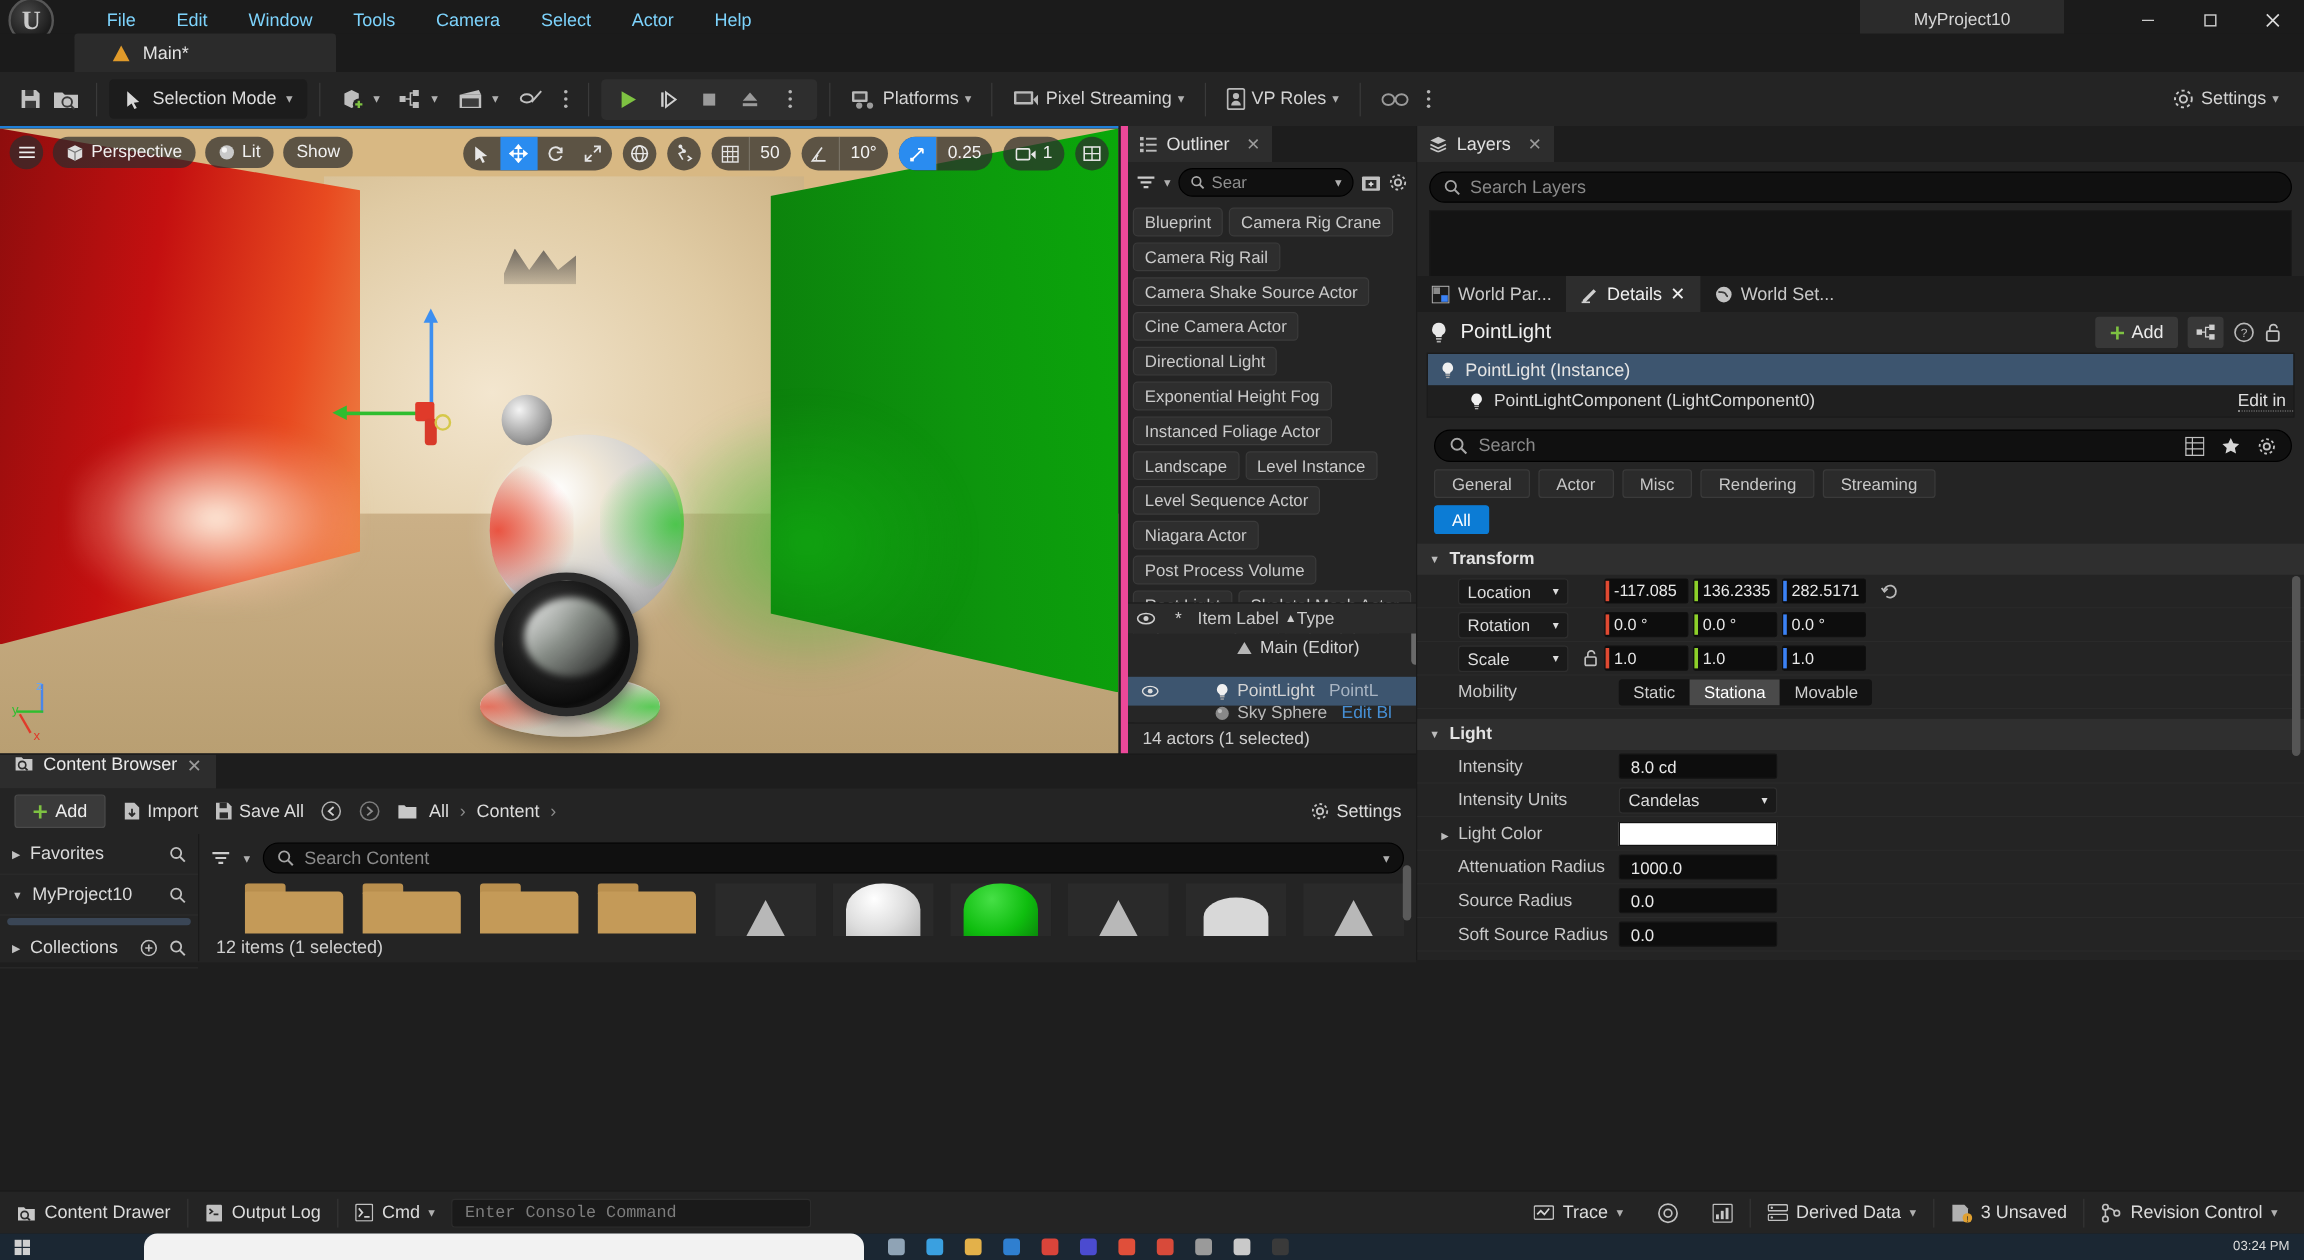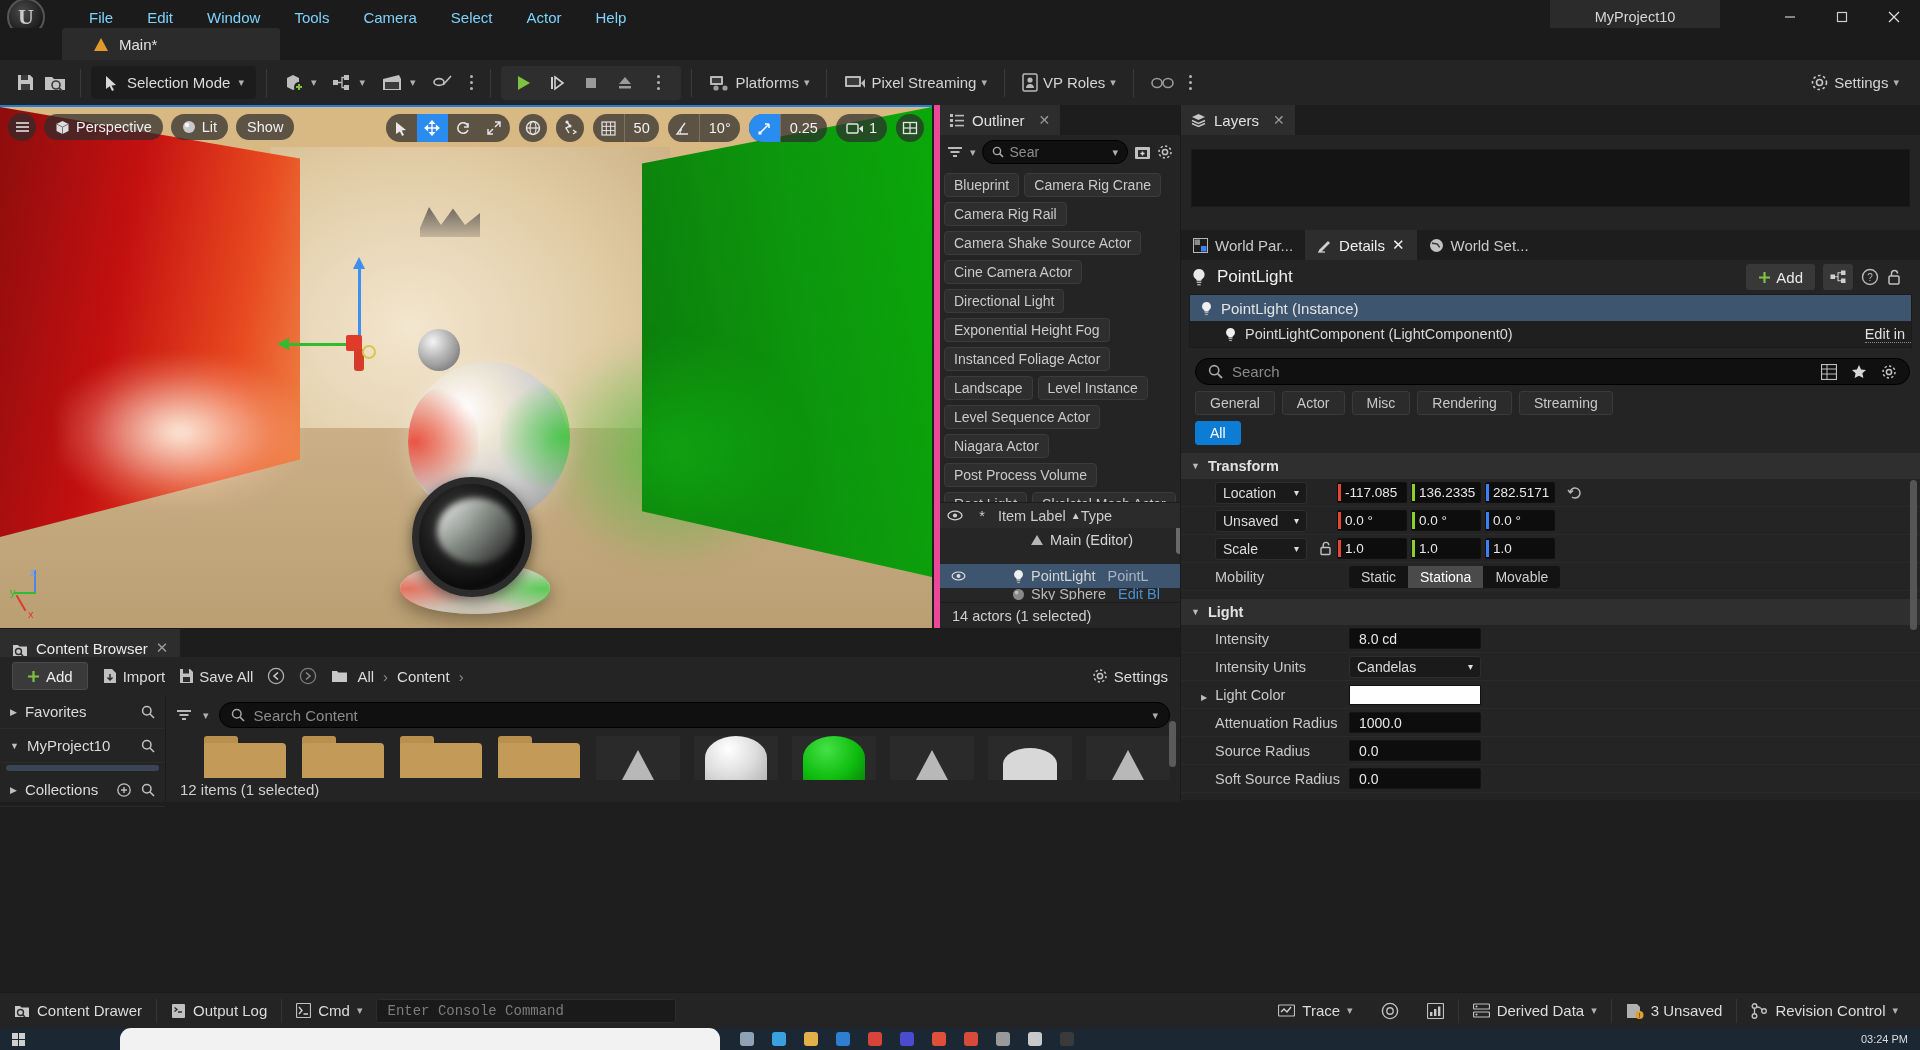--- a/index.html
+++ b/index.html
@@ -283,21 +283,21 @@
   .lockico { margin-left: 8px; }
   .revert { margin-left: 8px; color:#b9b9b9; }
   .det-scroll { position:absolute; right:3px; top:250px; width:7px; height:150px; background:#555; border-radius:4px; }
 
   
   .cbrowser {
     position: absolute; left: 0; top: 628px; width: 1180px; height: 174px; background: #242424;
     border-top: 1px solid #1a1a1a;
   }
   .cb-tabrow { height: 28px; background: #1d1d1d; display:flex; align-items:flex-end; }
-  .cb-tab { height: 28px; background:#2d2d2d; display:flex; align-items:flex-end; gap:8px; padding: 0 12px; font-size:15px; color:#eaeaea; }
+  .cb-tab { height: 28px; background:#2d2d2d; display:flex; align-items:flex-start; gap:8px; padding: 0 12px; font-size:15px; color:#eaeaea; }
   .cb-toolbar { height: 38px; display:flex; align-items:center; gap:14px; padding: 0 12px; }
   .cb-add { height:28px; background:#3a3a3a; border:1px solid #4a4a4a; border-radius:3px;
     display:flex; align-items:center; gap:6px; padding: 0 14px; font-size:15px; color:#ededed; }
   .cb-item { display:flex; align-items:center; gap:5px; font-size:15px; color:#dcdcdc; }
   .crumbs { display:flex; align-items:center; gap:9px; font-size:15px; color:#dcdcdc; }
   .cb-settings { margin-left:auto; display:flex; align-items:center; gap:6px; font-size:15px; color:#dcdcdc; }
   .cb-body { display:flex; height: 106px; }
   .cb-side { width: 200px; border-right:1px solid #1a1a1a; }
   .cb-srow { height: 34px; display:flex; align-items:center; padding: 0 10px; gap:8px; font-size:15px; color:#dadada;
     border-bottom:1px solid #2b2b2b; }
@@ -843,20 +843,29 @@
               <path d="M7.5 1l6.5 3-6.5 3L1 4z" fill="#c6c6c6"></path>
               <path d="M1 7.5l6.5 3 6.5-3" fill="none" stroke="#c6c6c6" stroke-width="1.4"></path>
               <path d="M1 10.5l6.5 3 6.5-3" fill="none" stroke="#c6c6c6" stroke-width="1.4"></path>
             </svg>
         </span>
         <span>Layers</span>
         <span class="x">✕</span>
       </div>
     </div>
     <div class="layers-body">
+      <div class="layers-search">
+        <span class="ico">
+          <svg width="14" height="14" viewBox="0 0 14 14">
+              <circle cx="6" cy="6" r="4.3" fill="none" stroke="#a5a5a5" stroke-width="1.5"></circle>
+              <line x1="9.2" y1="9.2" x2="13" y2="13" stroke="#a5a5a5" stroke-width="1.7"></line>
+            </svg>
+        </span>
+        <span>Search Layers</span>
+      </div>
       <div class="layers-list"></div>
     </div>
   </div>
 
   <div class="details">
     <div class="det-tabs">
       <div class="det-tab">
         <span class="ico">
           <svg width="15" height="15" viewBox="0 0 15 15">
               <rect x="0.5" y="0.5" width="14" height="14" fill="none" stroke="#b5b5b5"></rect>
@@ -1015,21 +1024,21 @@
                 <path d="M3 7a5 5 0 1 1 2 4" fill="none" stroke="#b9b9b9" stroke-width="1.5"></path>
                 <path d="M1 4l2.4 3L6 4.5" fill="none" stroke="#b9b9b9" stroke-width="1.5"></path>
               </svg>
             </span>
           </div>
         </div>
         <div class="prow">
           <span class="plabel" style="width:0;padding:0"></span>
           <div class="pctl" style="padding-left:34px">
             <div class="combo">
-              <span>Unsaved</span>
+              <span>Rotation</span>
               <span style="font-size:10px">▾</span>
             </div>
             <span style="width:22px"></span>
             <div class="vec">
               <div class="vfield x">0.0 °</div>
               <div class="vfield y">0.0 °</div>
               <div class="vfield z">0.0 °</div>
             </div>
           </div>
         </div>

